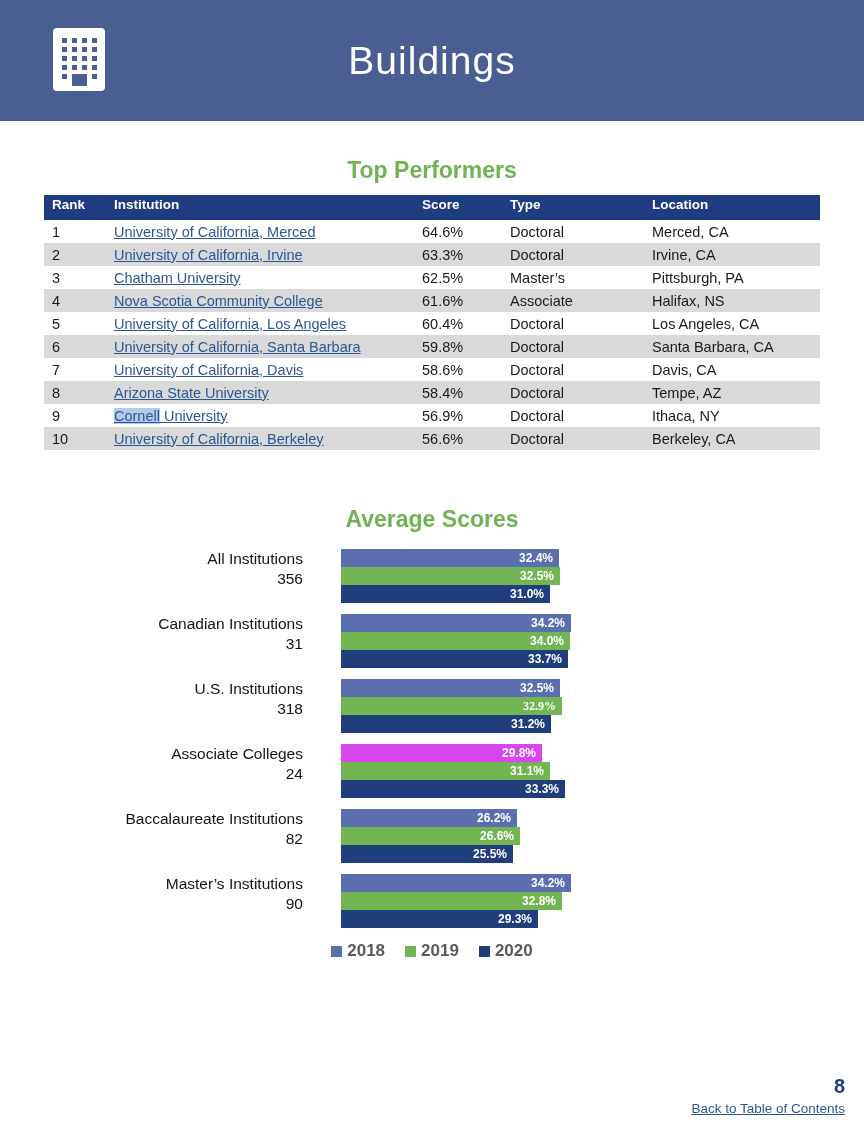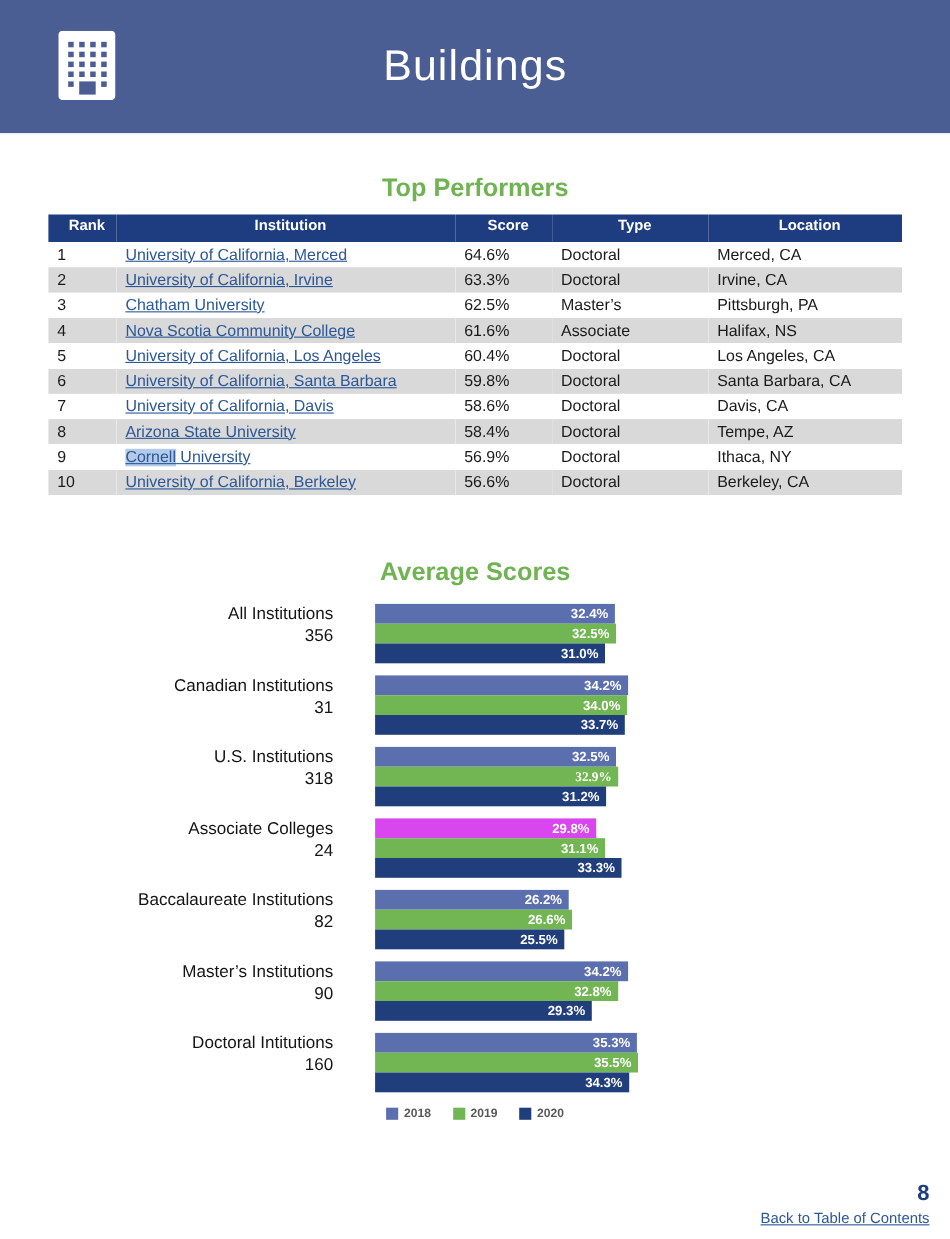--- a/index.html
+++ b/index.html
@@ -14,40 +14,40 @@
   .banner-title { color:#ffffff; font-size:39px; font-weight:400; letter-spacing:1px; }
 
   
   .section-title { text-align:center; color:#6fb353; font-size:23px; font-weight:700; }
   .t1 { margin-top:36px; }
   .t2 { margin-top:56px; }
 
   
   table.tp { width:776px; margin:11px auto 0 auto; border-collapse:collapse;
              table-layout:fixed; font-size:14.5px; color:#1a1a1a; }
-  table.tp th { background:#1e3c80; color:#ffffff; text-align:center; font-size:13.5px;
+  table.tp th { background:#1e3c80; color:#ffffff; text-align:left; font-size:13.5px;
                 height:25px; padding:0 0 6px 8px; font-weight:700; }
   table.tp td { height:23px; padding:0 0 0 8px; white-space:nowrap; overflow:hidden; }
   table.tp tbody tr:nth-child(even) { background:#d9d9d9; }
   table.tp a { color:#2b5797; text-decoration:underline; }
   .hl { background:#b3cbe8; }
   .c-rank  { width:62px; }  .c-inst { width:308px; } .c-score { width:88px; }
   .c-type  { width:142px; } .c-loc  { width:176px; }
 
   
   .chart { margin-top:16px; }
   .cgroup { display:flex; margin-bottom:11px; }
   .glabel { width:303px; text-align:right; font-size:15.5px; line-height:20px;
             color:#141414; }
   .gbars  { margin-left:38px; }
   .bar { height:18px; display:flex; align-items:center; justify-content:flex-end;
          padding-right:6px; color:#ffffff; font-weight:700; font-size:12px;
          white-space:nowrap; }
   .legend { display:flex; justify-content:center; gap:20px; margin-top:13px;
-            font-size:11px; font-weight:700; color:#595959; }
+            font-size:17px; font-weight:700; color:#595959; }
   .legend-item { display:flex; align-items:center; gap:5px; }
   .swatch { width:11px; height:11px; display:inline-block; }
 
   
   .footer { position:absolute; right:19px; bottom:9px; text-align:right; }
   .page-num { color:#1f3d7d; font-size:20px; font-weight:700; }
   .back-link { display:inline-block; margin-top:3px; color:#2b5797; font-size:13.5px;
                text-decoration:underline; }
 </style>
 </head>
@@ -239,31 +239,20 @@
           <div class="glabel">
             <div>Master’s Institutions</div>
             <div>90</div>
           </div>
           <div class="gbars">
             <div class="bar" style="background: rgb(91, 111, 174); width: 230px;">34.2%</div>
             <div class="bar" style="background: rgb(114, 182, 83); width: 221px;">32.8%</div>
             <div class="bar" style="background: rgb(32, 61, 124); width: 197px;">29.3%</div>
           </div>
         </div>
-        <div class="cgroup">
-          <div class="glabel">
-            <div>Doctoral Intitutions</div>
-            <div>160</div>
-          </div>
-          <div class="gbars">
-            <div class="bar" style="background: rgb(91, 111, 174); width: 238px;">35.3%</div>
-            <div class="bar" style="background: rgb(114, 182, 83); width: 239px;">35.5%</div>
-            <div class="bar" style="background: rgb(32, 61, 124); width: 231px;">34.3%</div>
-          </div>
-        </div>
       </div>
     <div class="legend">
         <span class="legend-item">
           <span class="swatch" style="background: rgb(91, 111, 174);"></span>
           <span>2018</span>
         </span>
         <span class="legend-item">
           <span class="swatch" style="background: rgb(114, 182, 83);"></span>
           <span>2019</span>
         </span>

